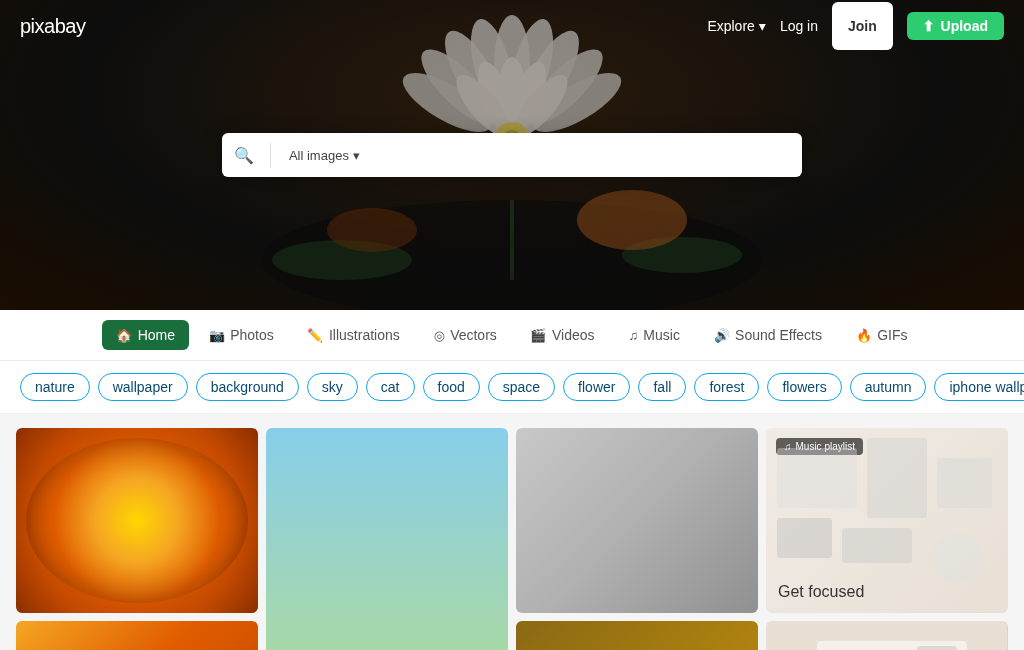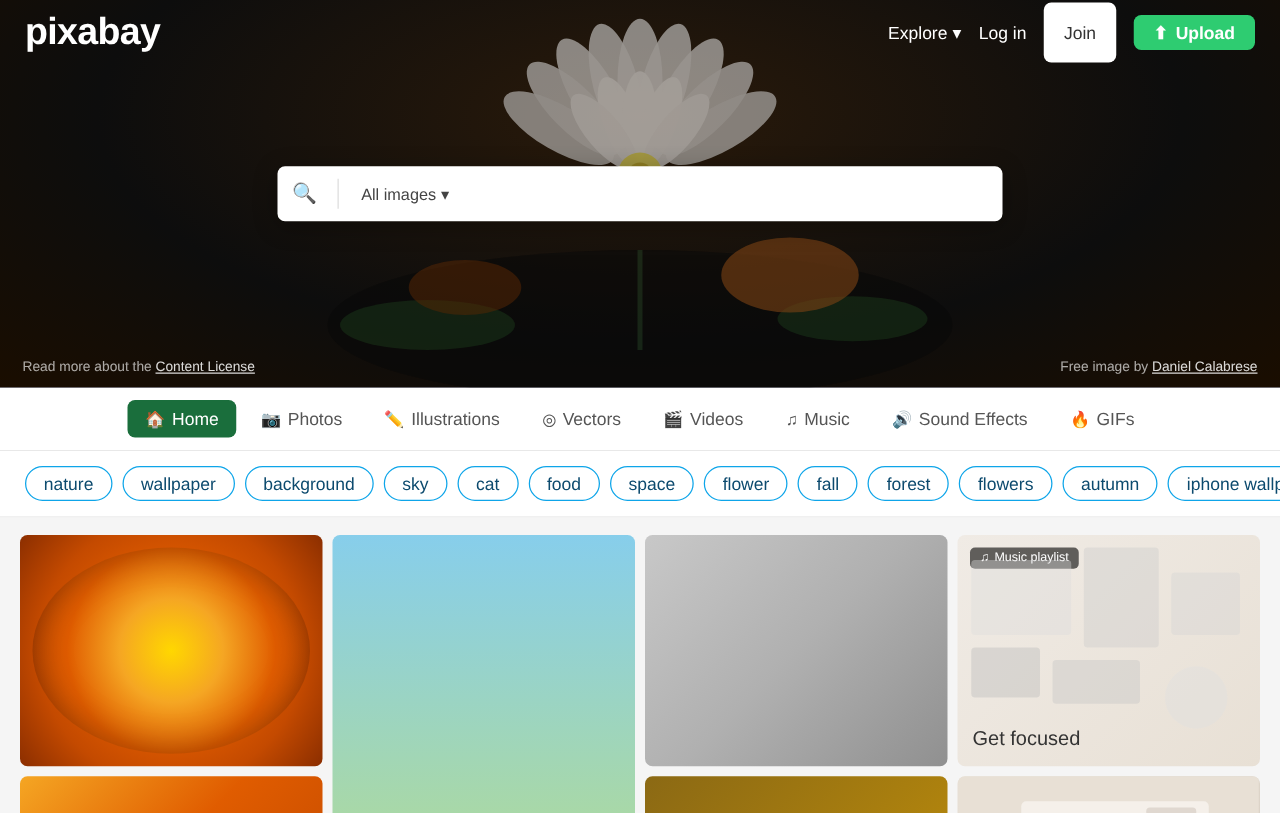--- a/index.html
+++ b/index.html
@@ -102,22 +102,22 @@
       position: absolute;
       top: 0; left: 0; right: 0;
       height: 52px;
       display: flex;
       align-items: center;
       justify-content: space-between;
       padding: 0 20px;
       z-index: 10;
     }
     .logo {
-      font-size: 30px;
-      font-weight: 700;
+      font-size: 20px;
+      font-weight: 400;
       color: white;
       letter-spacing: -0.5px;
     }
     .nav-right {
       display: flex;
       align-items: center;
       gap: 14px;
     }
     .nav-explore {
       color: white;
@@ -132,21 +132,21 @@
       font-size: 14px;
       cursor: pointer;
     }
     .nav-join {
       background: white;
       color: #333;
       border: none;
       border-radius: 6px;
       padding: 16px 16px;
       font-size: 14px;
-      font-weight: 400;
+      font-weight: 700;
       cursor: pointer;
     }
     .nav-upload {
       background: #2ecc71;
       color: white;
       border: none;
       border-radius: 6px;
       padding: 6px 16px;
       font-size: 14px;
       font-weight: 600;
@@ -356,30 +356,20 @@
     <div class="search-bar">
       <div class="search-icon-wrap">🔍</div>
       <div class="search-divider"></div>
       <div class="search-filter">
         <span>All images</span>
         <span>▾</span>
       </div>
     </div>
   </div>
 
-  <div class="hero-footer">
-    <span>
-      <span>Read more about the </span>
-      <a>Content License</a>
-    </span>
-    <span>
-      <span>Free image by </span>
-      <a>Daniel Calabrese</a>
-    </span>
-  </div>
 </div>
 
 <div class="category-nav" id="cat-nav">
     <a class="cat-item active">
       <span class="cat-icon">🏠</span>
       <span>Home</span>
     </a>
     <a class="cat-item">
       <span class="cat-icon">📷</span>
       <span>Photos</span>

